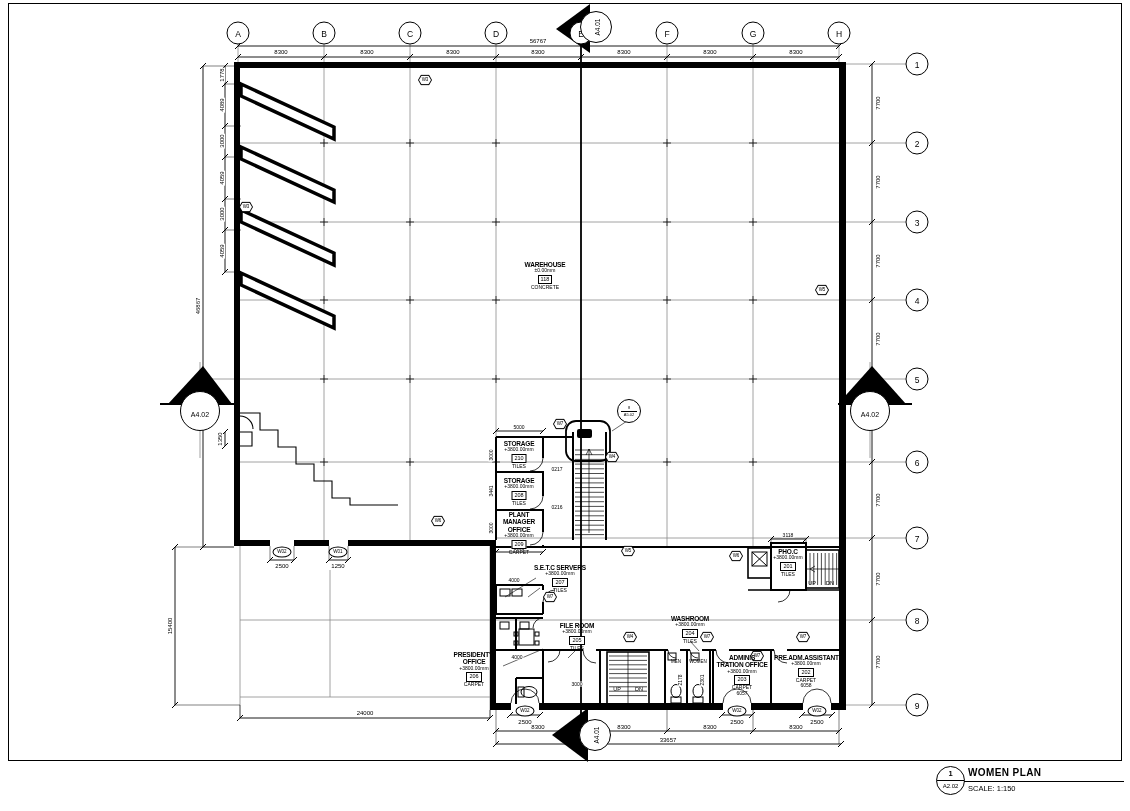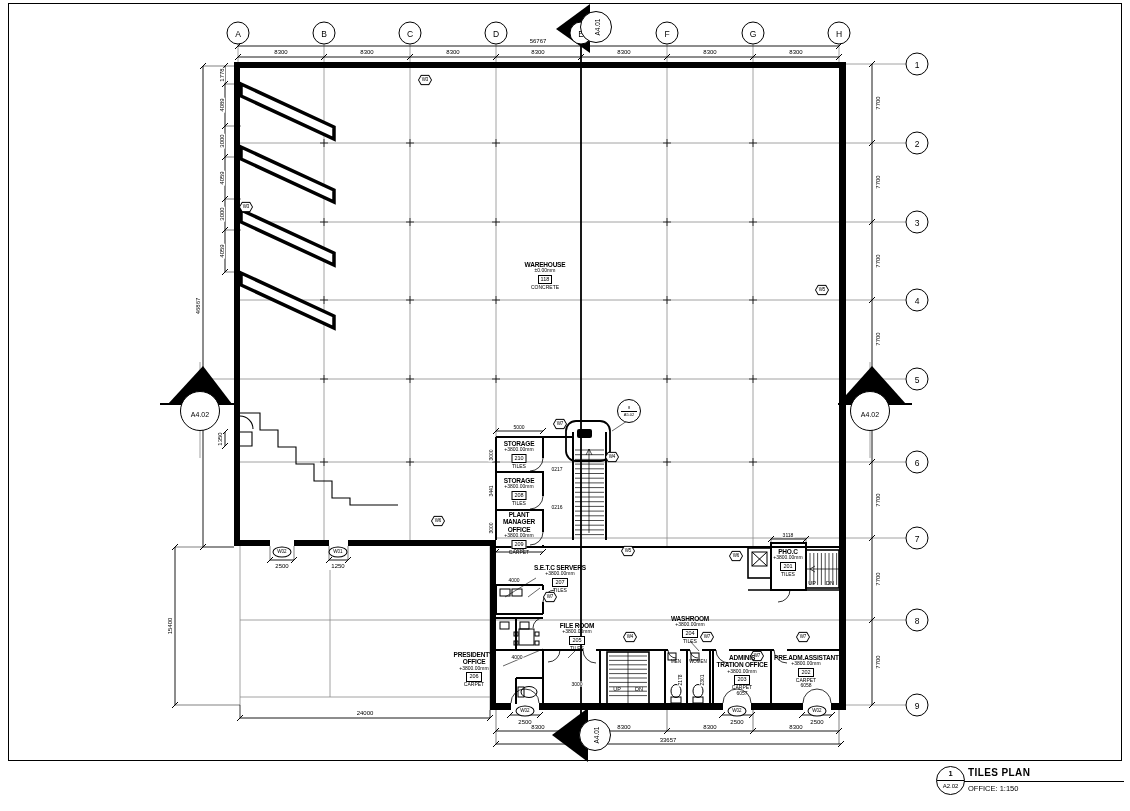--- a/index.html
+++ b/index.html
@@ -527,17 +527,17 @@
   <div class="callout" style="left:629px;top:411px;">
     <div class="t">8</div>
     <div>A5.02</div>
   </div>
 
   <div class="tblock">
     <div class="tcirc">
       <div class="n">1</div>
       <div class="r">A2.02</div>
     </div>
-    <div class="ttitle">TILES PLAN</div>
+    <div class="ttitle">WOMEN PLAN</div>
     <div class="trule"></div>
-    <div class="tscale">OFFICE: 1:150</div>
+    <div class="tscale">SCALE: 1:150</div>
   </div>
 </div>
 
 </body></html>

